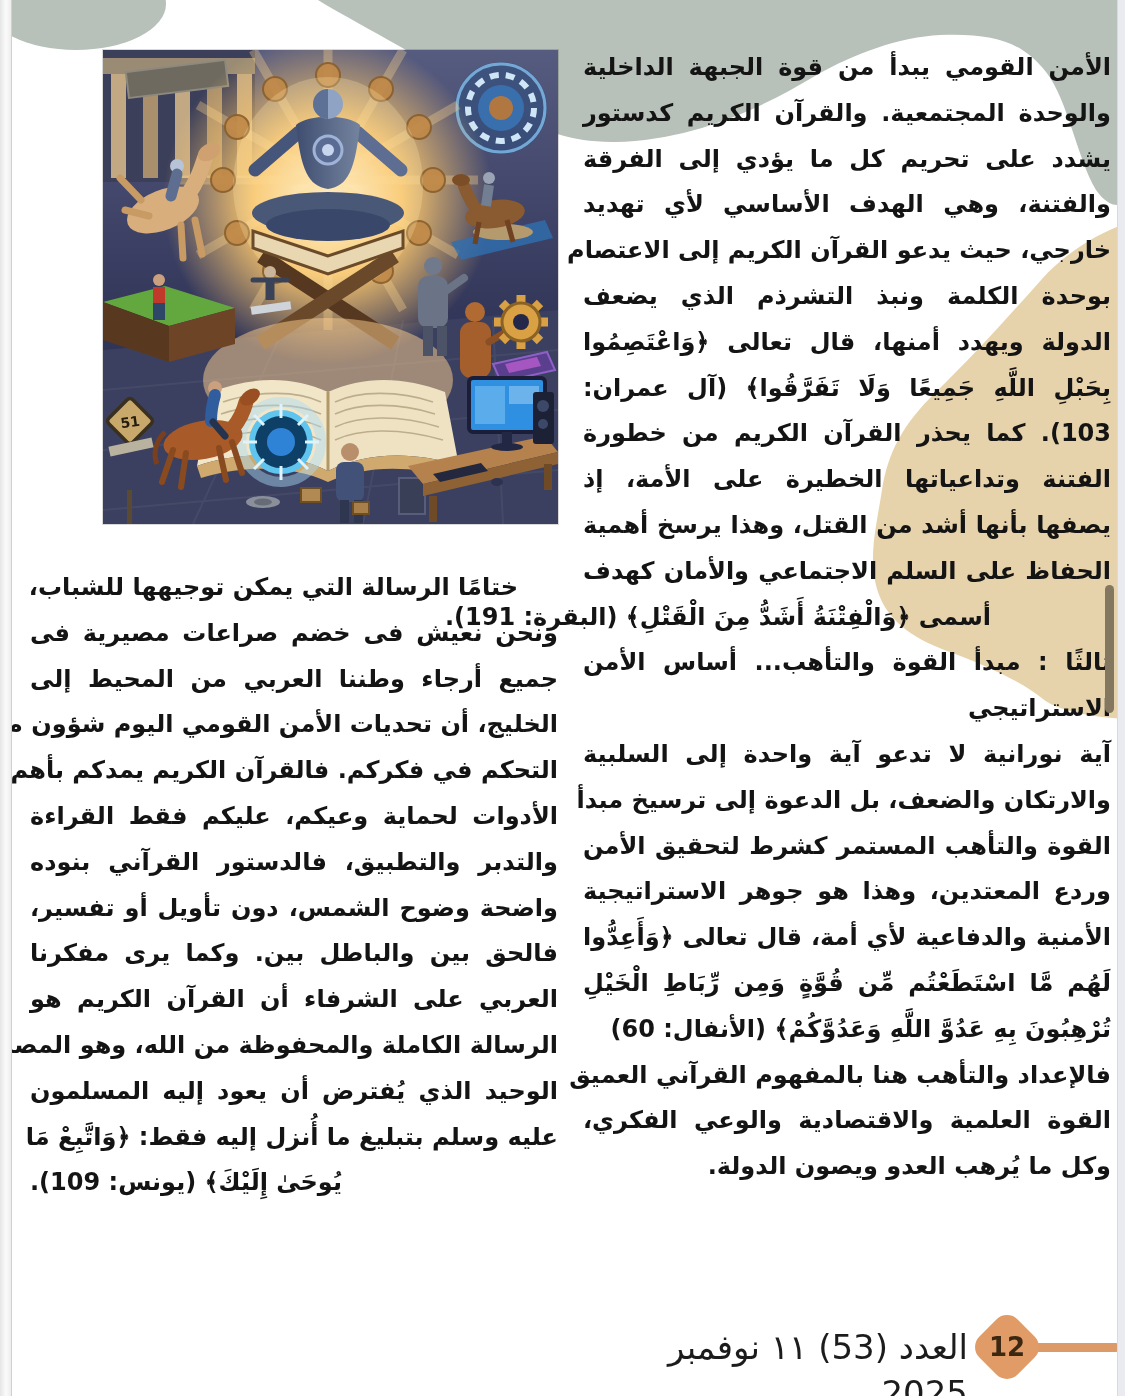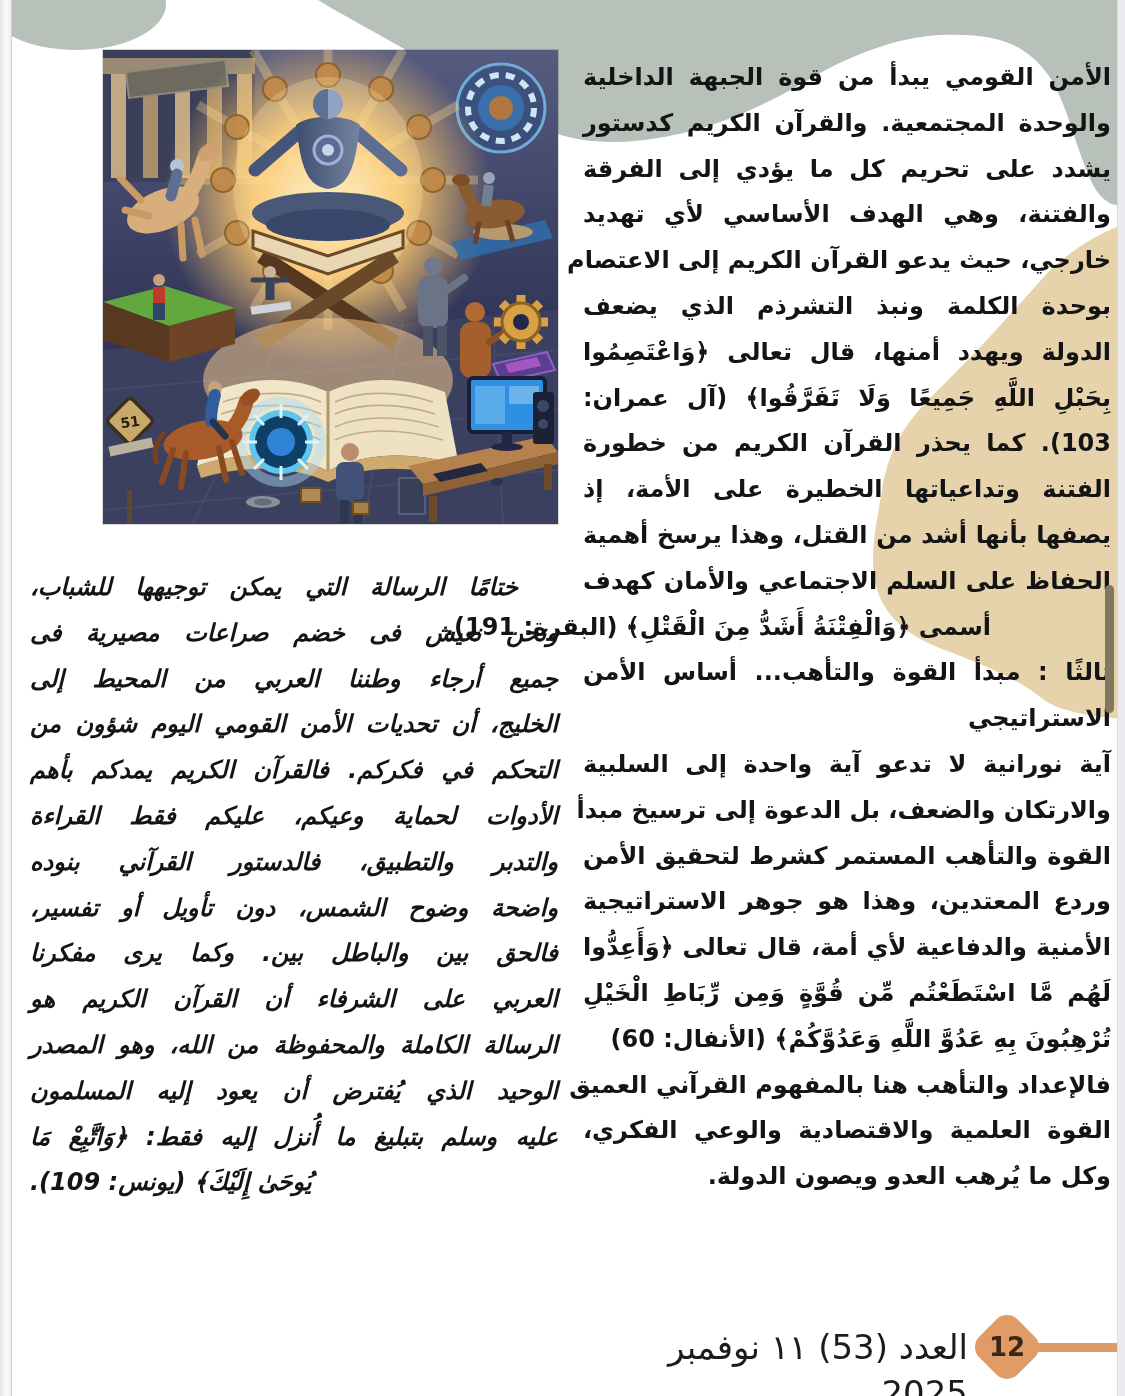--- a/index.html
+++ b/index.html
@@ -21,22 +21,22 @@
   .scroll-thumb{position:absolute;left:1105px;top:585px;width:9px;height:128px;border-radius:5px;
     background:#83775f;z-index:5;}
 
   
   .illustration{position:absolute;left:103px;top:50px;width:455px;height:474px;margin:0;z-index:2;
     box-shadow:0 0 0 1px rgba(0,0,0,.15);}
 
   
   .col{position:absolute;width:528px;direction:rtl;color:#141414;z-index:3;
     font-size:24px;font-weight:700;}
-  .col-right{left:583px;top:55px;}
-  .col-left{left:30px;top:565px;font-style:italic;}
+  .col-right{left:583px;top:45px;}
+  .col-left{left:30px;top:565px;}
   .line{height:45.8px;line-height:45.8px;text-align:justify;text-align-last:justify;
     white-space:nowrap;overflow:visible;}
   .line.al-r{text-align-last:right;}
   .line.al-l{text-align-last:left;}
 
   
   .footer-text{position:absolute;left:598px;top:1324px;width:370px;height:46px;line-height:46px;
     direction:rtl;text-align:right;font-size:34px;color:#1c1c1c;z-index:4;}
   .footer-rule{position:absolute;left:1030px;top:1343px;width:90px;height:9px;border-radius:5px;
     background:#dc9a68;z-index:3;}

